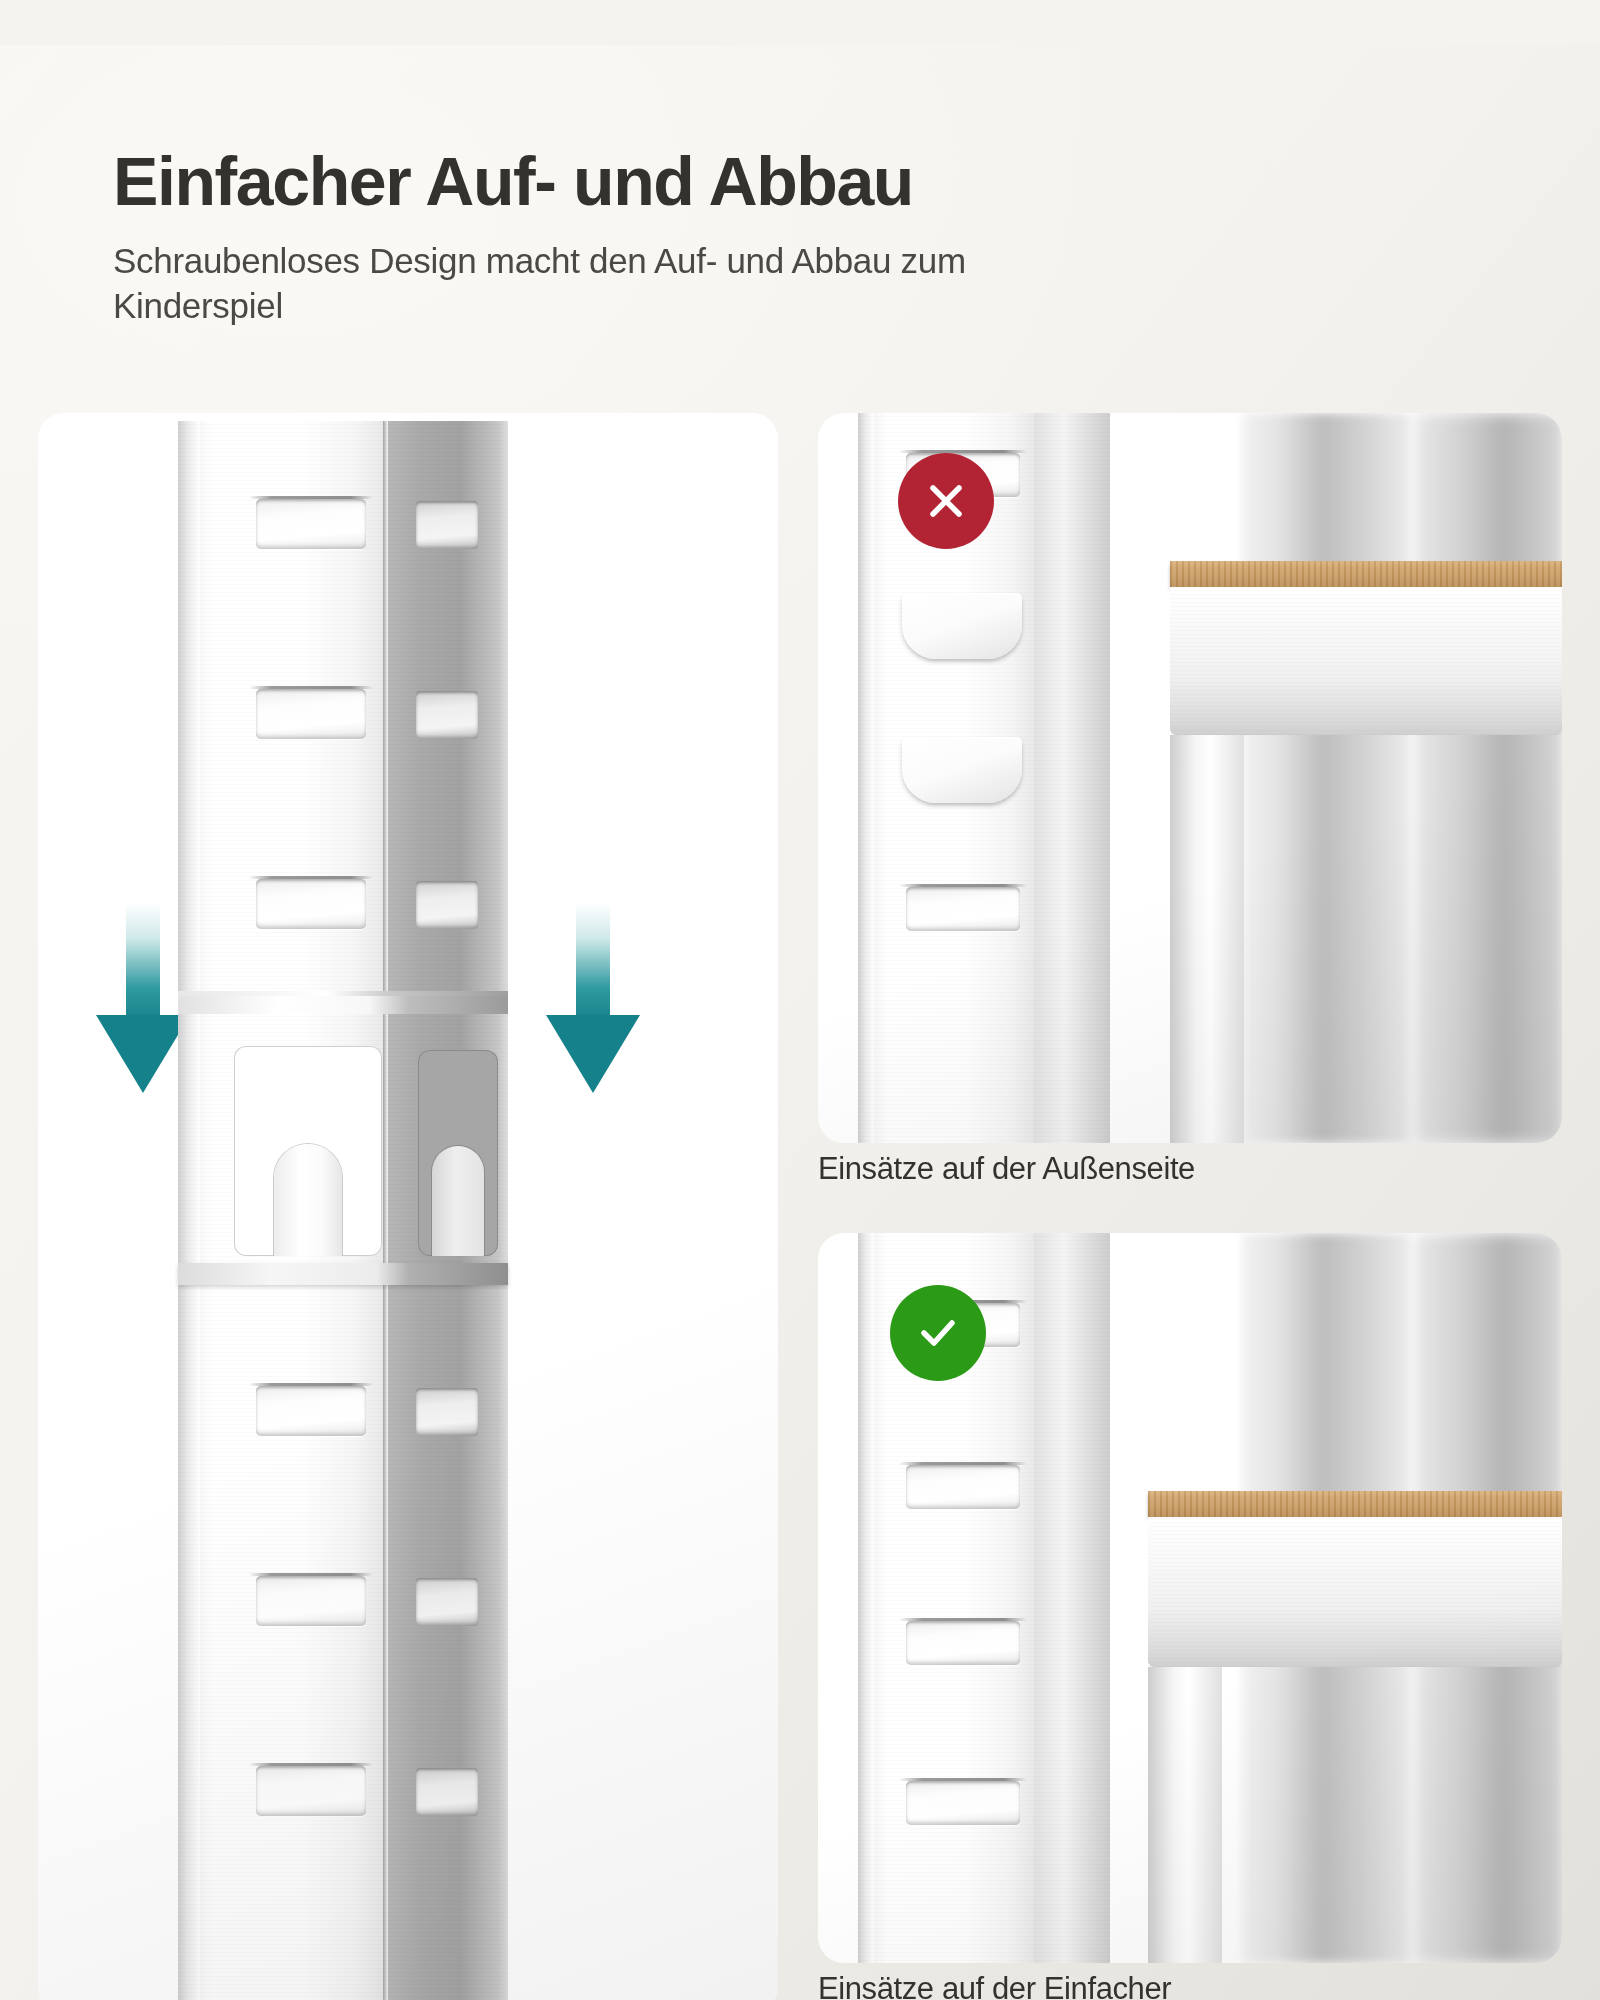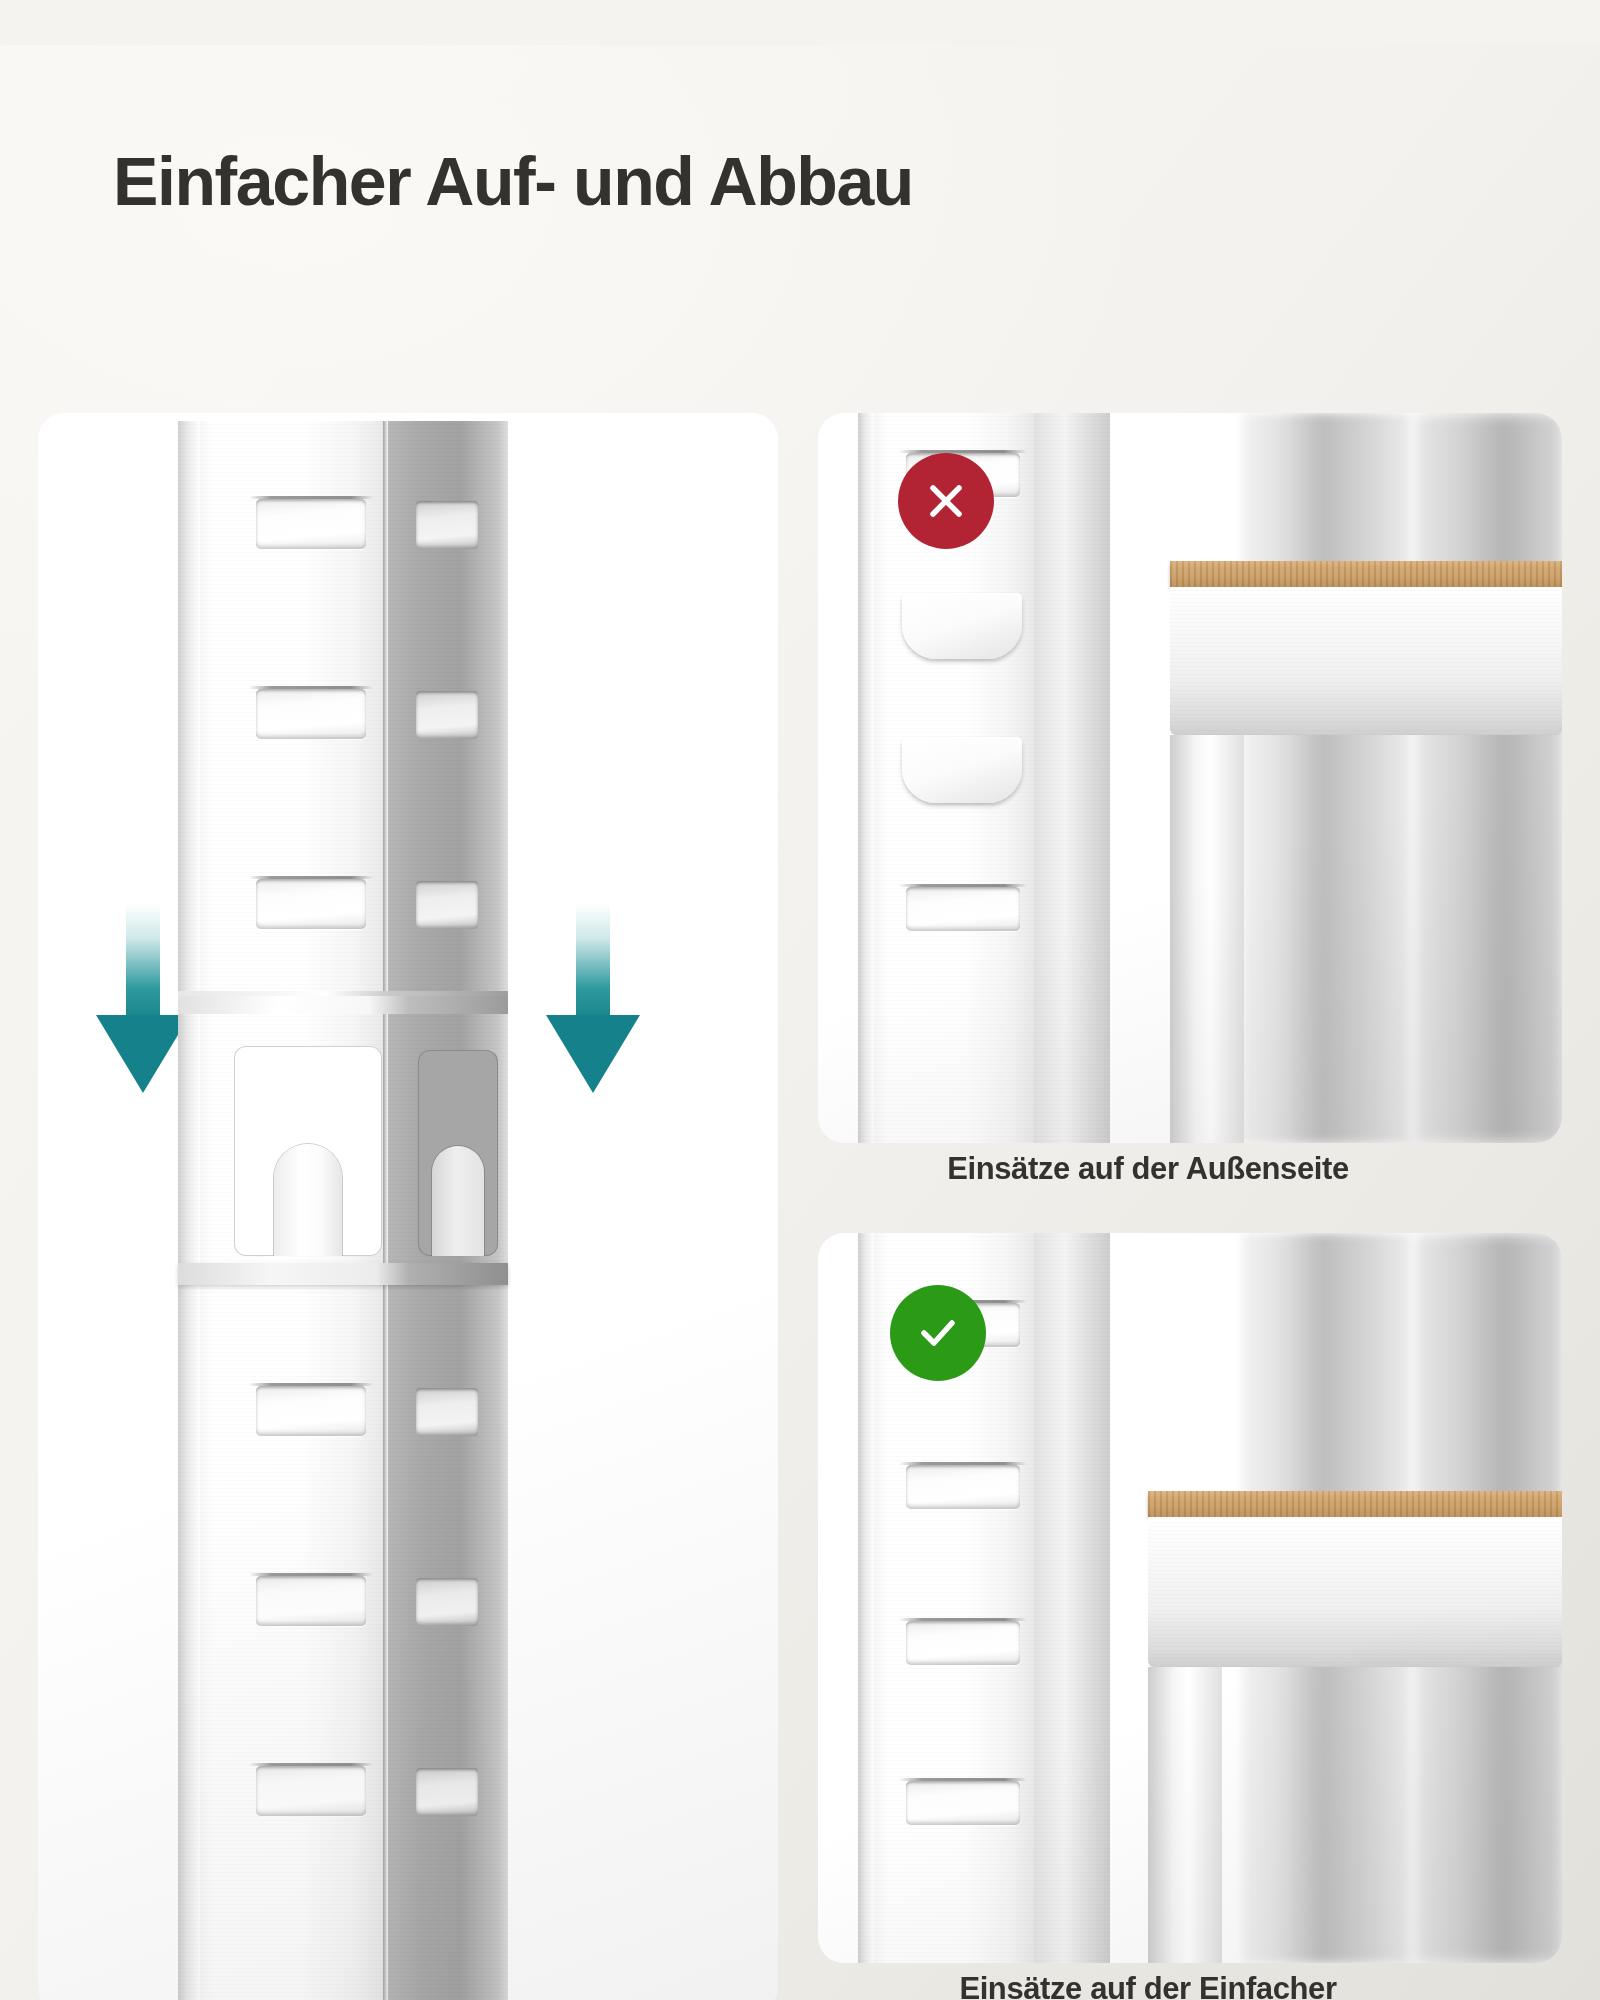--- a/index.html
+++ b/index.html
@@ -31,22 +31,22 @@
 
   
   .panel{
     position:absolute;background:#ffffff;border-radius:26px;overflow:hidden;
   }
   #panel-left {left:38px;  top:368px; width:740px;  height:1600px;}
   #panel-tr   {left:818px; top:368px; width:744px;  height:730px;}
   #panel-br   {left:818px; top:1188px;width:744px;  height:730px;}
 
   .caption{
-    position:absolute;width:744px;left:776px;text-align:center;
-    font-size:31px;font-weight:700;color:#33322f;letter-spacing:-0.4px;
+    position:absolute;width:744px;left:818px;text-align:left;
+    font-size:31px;font-weight:400;color:#33322f;letter-spacing:-0.4px;
   }
   #cap-top{top:1106px;}
   #cap-bot{top:1926px;}
 
   
   .post{position:absolute;}
   .post .face-front{
     position:absolute;left:0;top:0;bottom:0;width:62%;
     background:
       linear-gradient(90deg,#d8d8d8 0%,#f2f2f2 5%,#ffffff 17%,#ffffff 60%,#f6f6f6 86%,#e9e9e9 100%);
@@ -167,20 +167,21 @@
     background:linear-gradient(160deg,rgba(255,255,255,0) 60%,rgba(120,120,120,.10) 100%);
   }
 </style>
 </head>
 <body>
 
 <div class="page">
 
   <div class="header">
     <h1 class="title">Einfacher Auf- und Abbau</h1>
+    <p class="subtitle">Schraubenloses Design macht den Auf- und Abbau zum Kinderspiel</p>
   </div>
 
   <div class="panel" id="panel-left">
 
     <div class="post" style="left:140px;top:8px;width:330px;height:580px;">
       <div class="face-front"></div>
       <div class="face-side"></div>
       <div class="edge-l"></div>
       <div class="edge-seam" style="left:205px;"></div>
       <div class="grain"></div>

